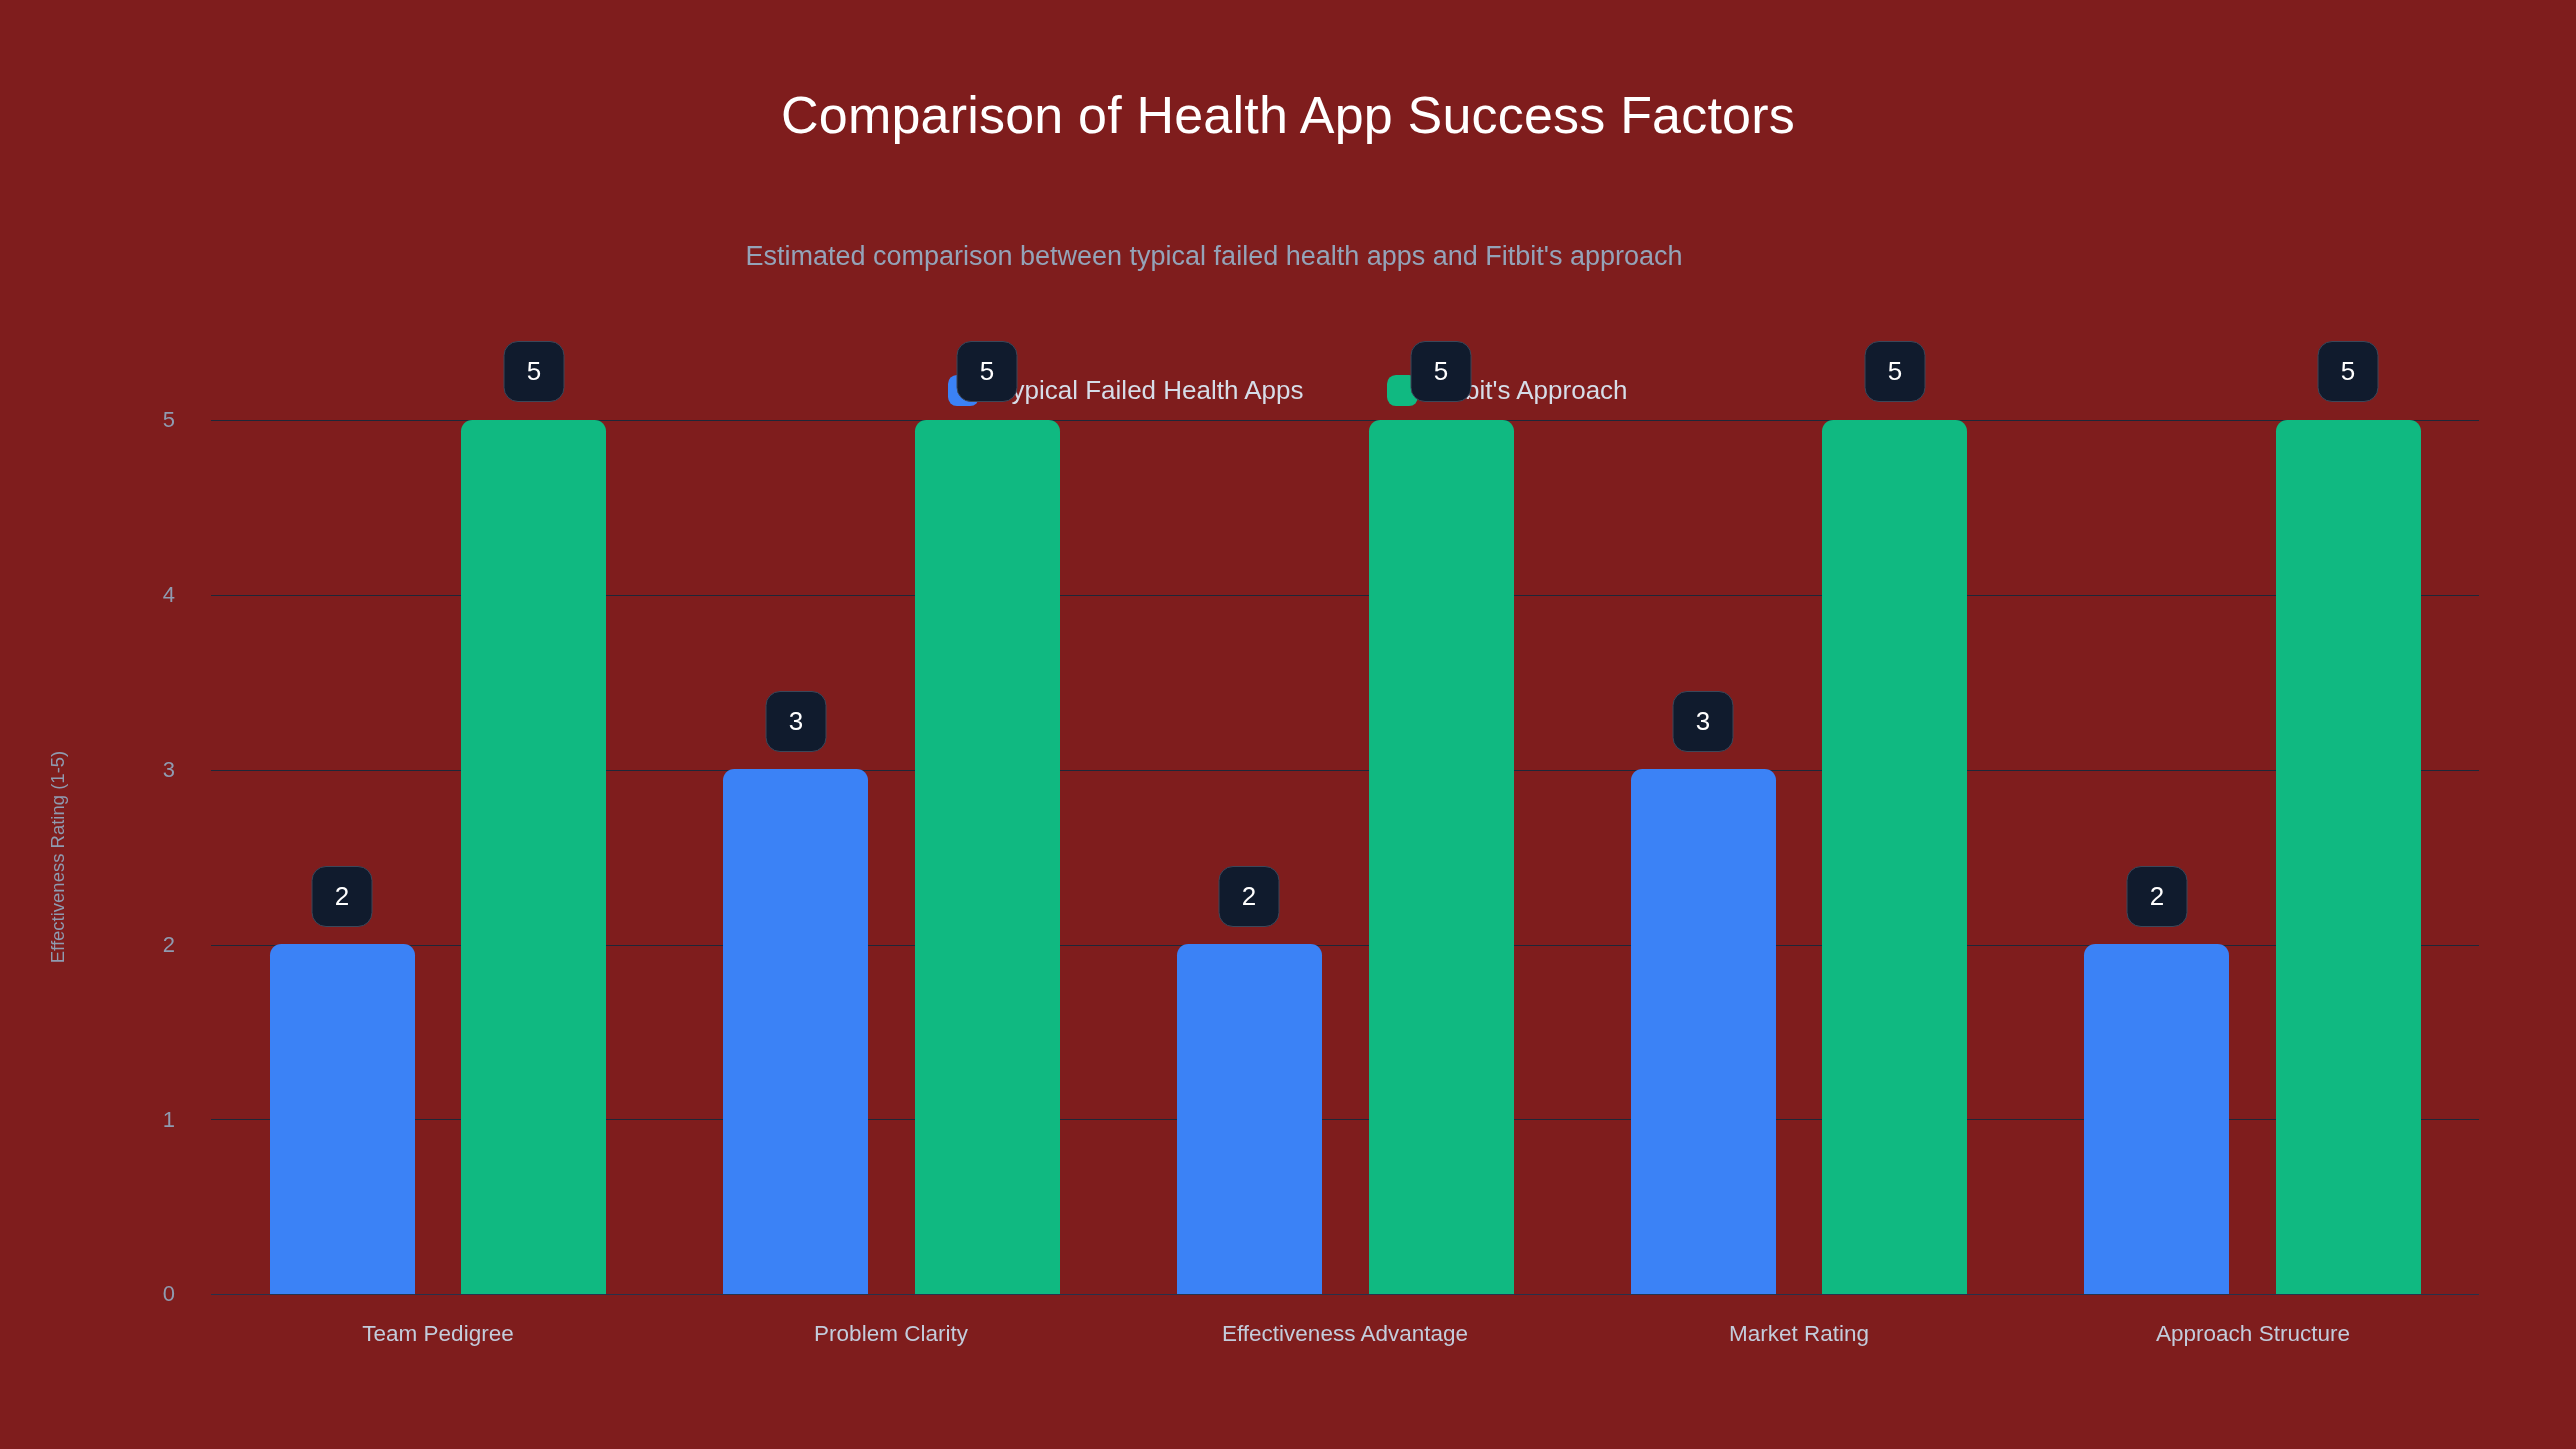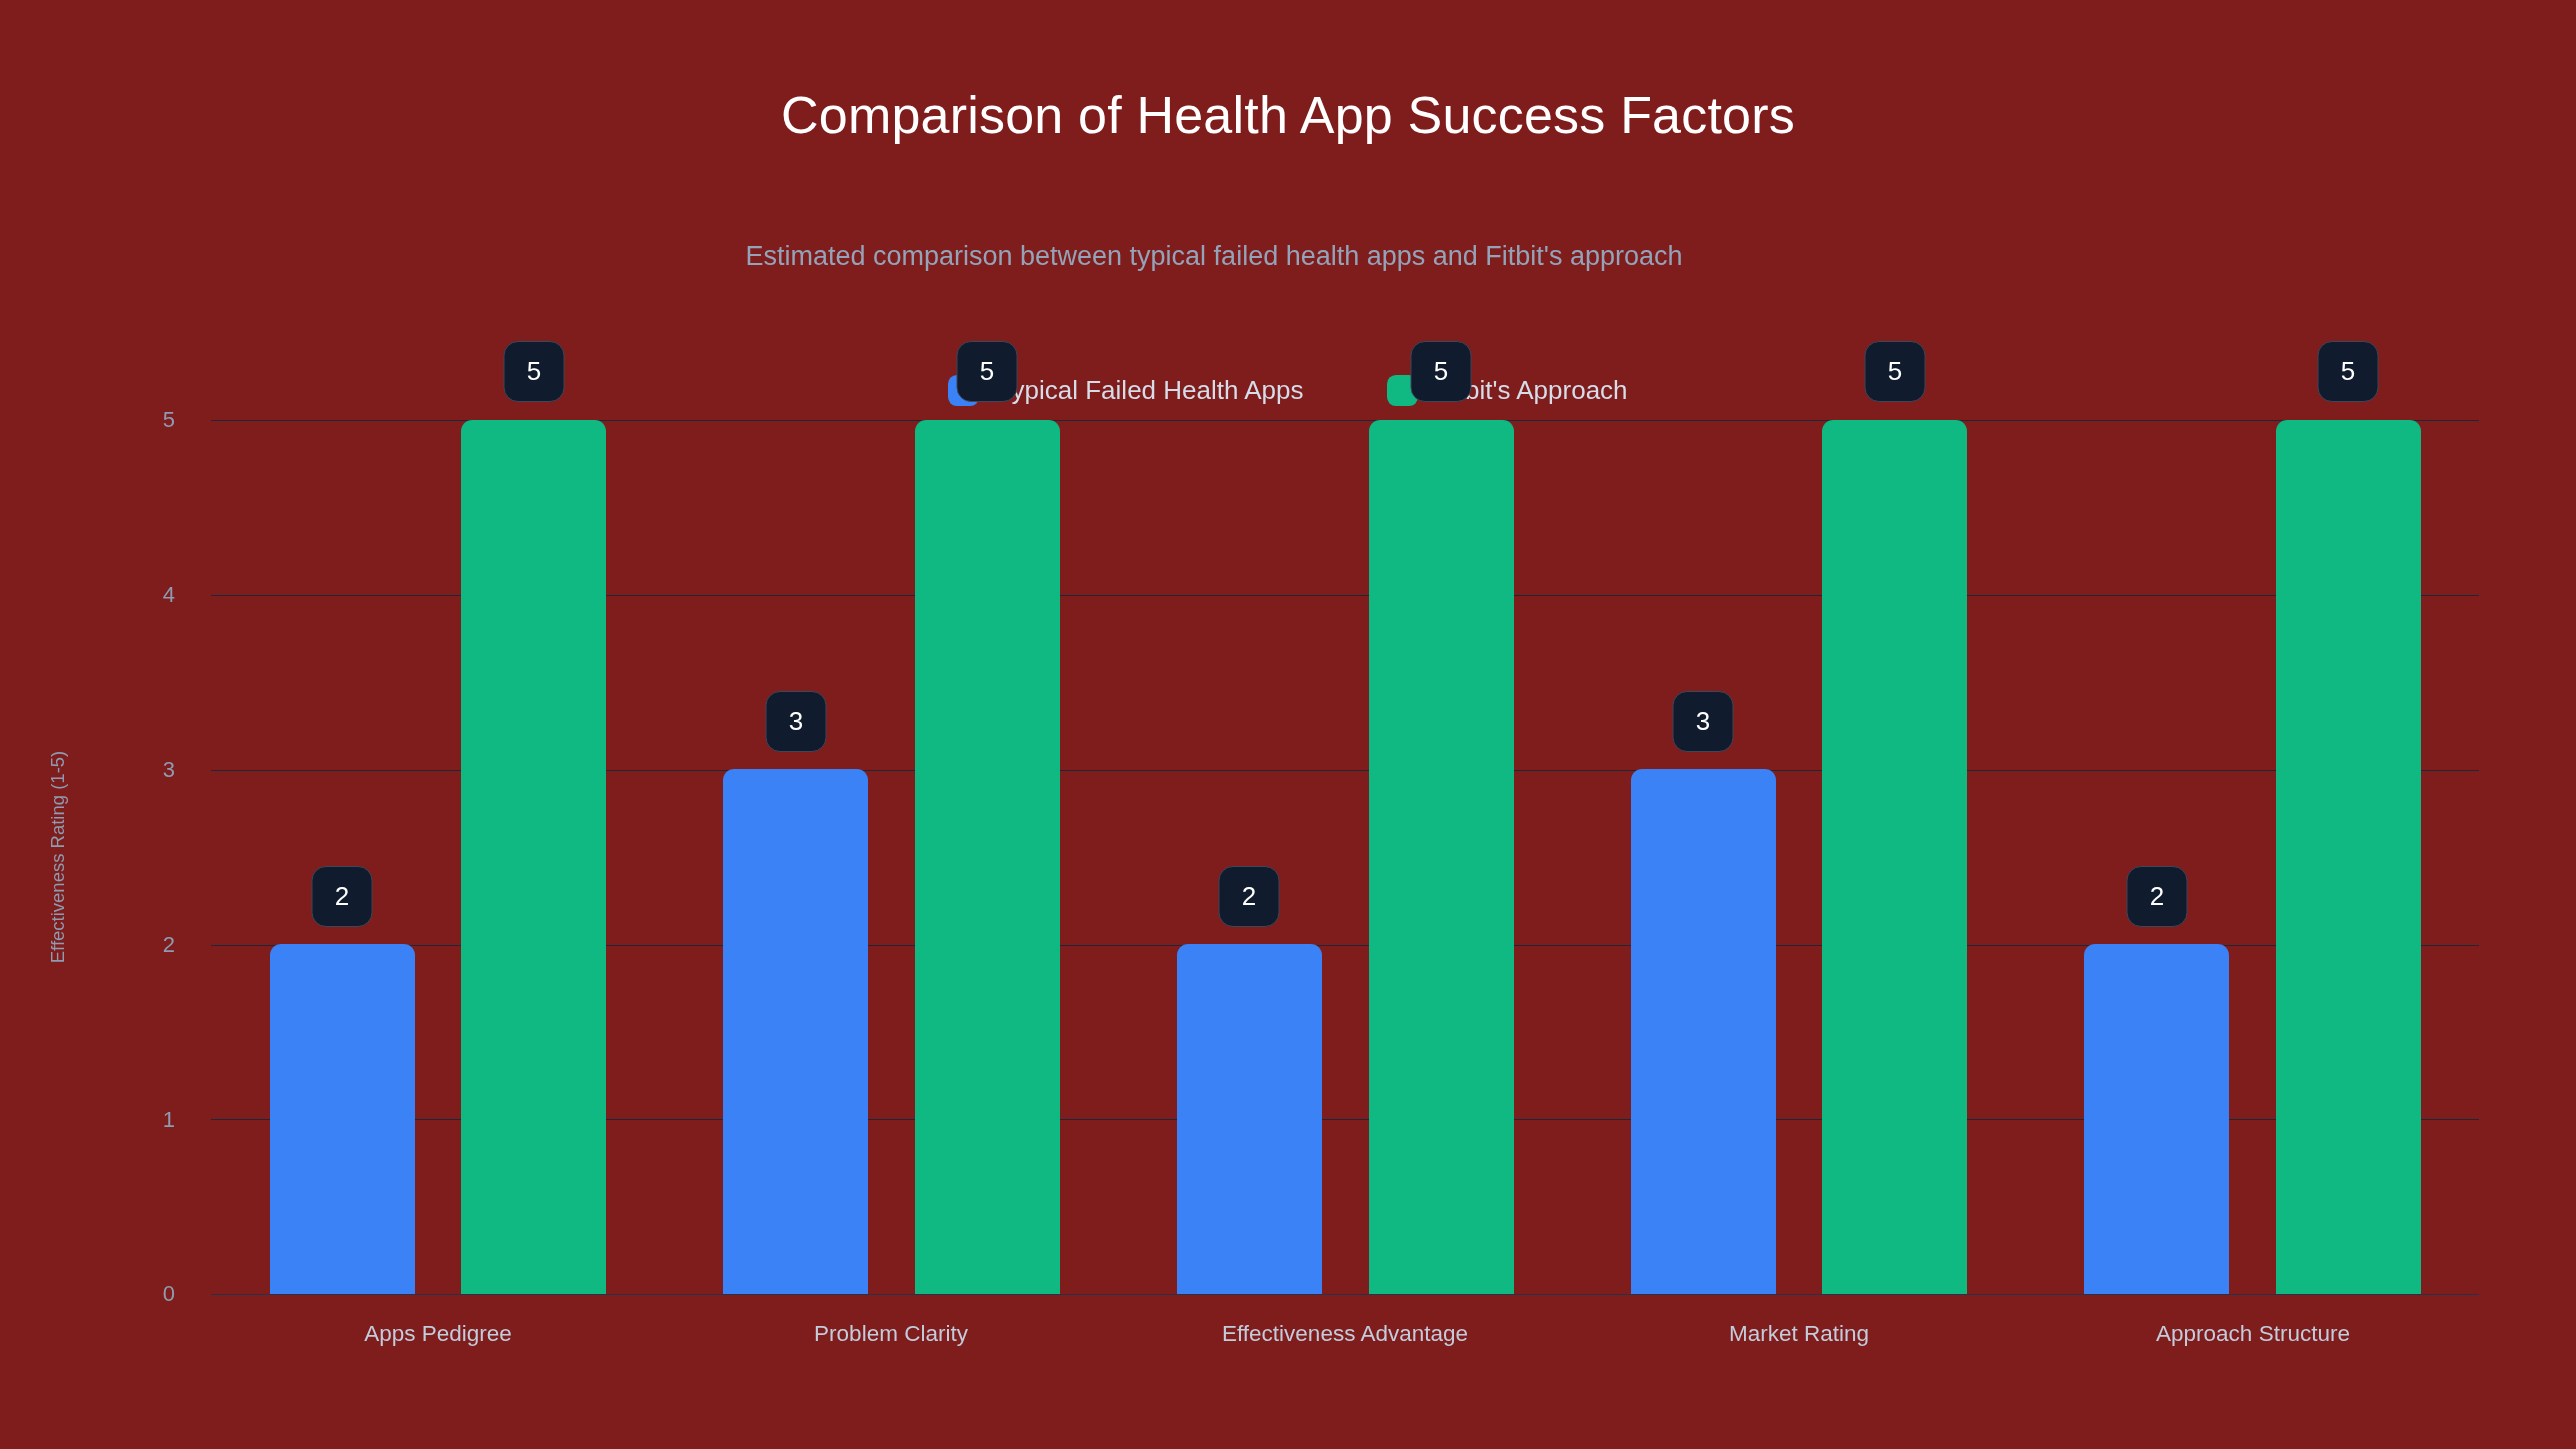--- a/index.html
+++ b/index.html
@@ -191,21 +191,21 @@
       <div class="y-tick-label" style="top: 1120px;">1</div>
       <div class="y-tick-label" style="top: 945px;">2</div>
       <div class="y-tick-label" style="top: 770px;">3</div>
       <div class="y-tick-label" style="top: 595px;">4</div>
       <div class="y-tick-label" style="top: 420px;">5</div>
     </div>
 
   <div class="y-axis-title">Effectiveness Rating (1-5)</div>
 
   <div class="axis-layer" id="xaxis-layer">
-      <div class="x-tick-label" style="left: 438px;">Apps Pedigree</div>
+      <div class="x-tick-label" style="left: 438px;">Team Pedigree</div>
       <div class="x-tick-label" style="left: 891px; text-align: right;">Problem Clarity</div>
       <div class="x-tick-label" style="left: 1345px;">Effectiveness Advantage</div>
       <div class="x-tick-label" style="left: 1799px;">Market Rating</div>
       <div class="x-tick-label" style="left: 2253px;">Approach Structure</div>
     </div>
 
   <div class="bars-layer" id="bars-layer">
       <div class="bar series-a" style="left: 59px; width: 145px; height: 350px; background: rgb(59, 130, 246);"></div>
       <div class="bar series-b" style="left: 250px; width: 145px; height: 874px; background: rgb(16, 185, 129);"></div>
       <div class="bar series-a" style="left: 512px; width: 145px; height: 525px; background: rgb(59, 130, 246);"></div>

